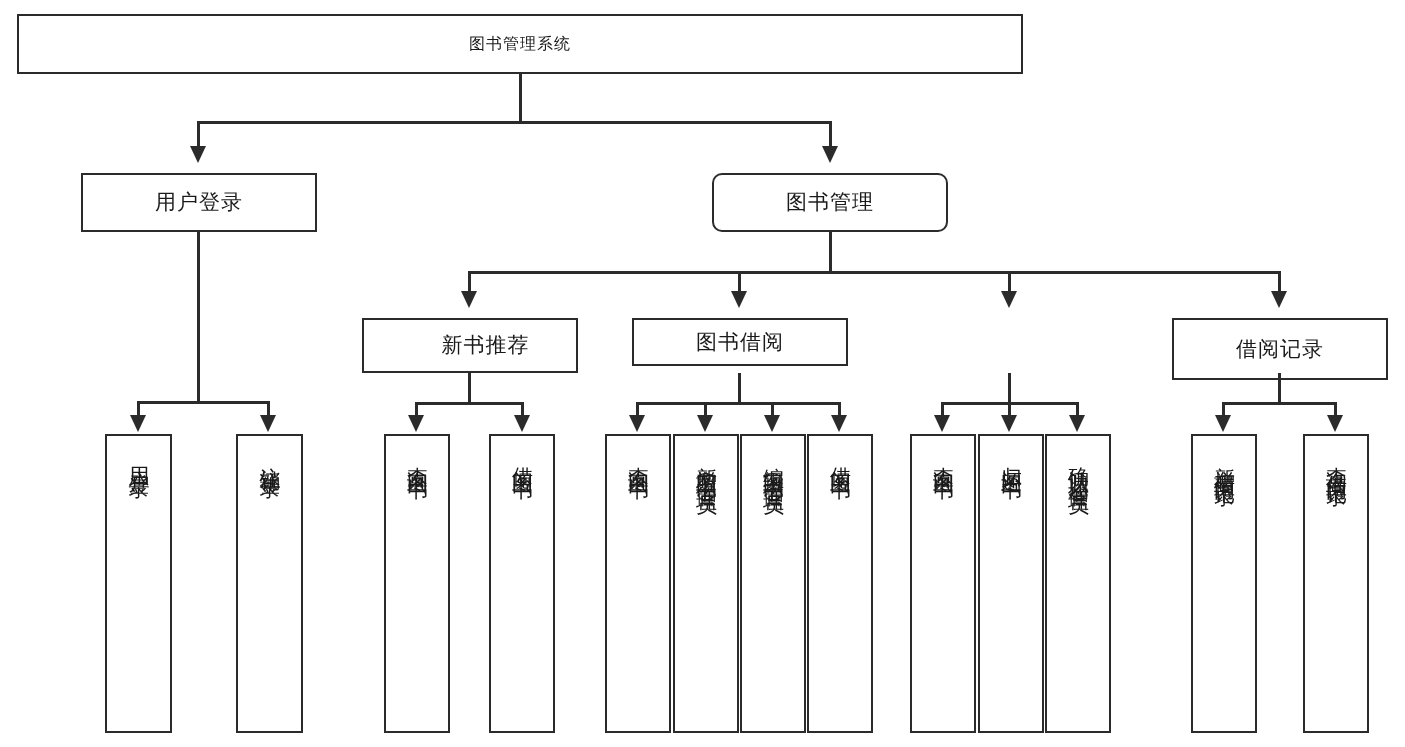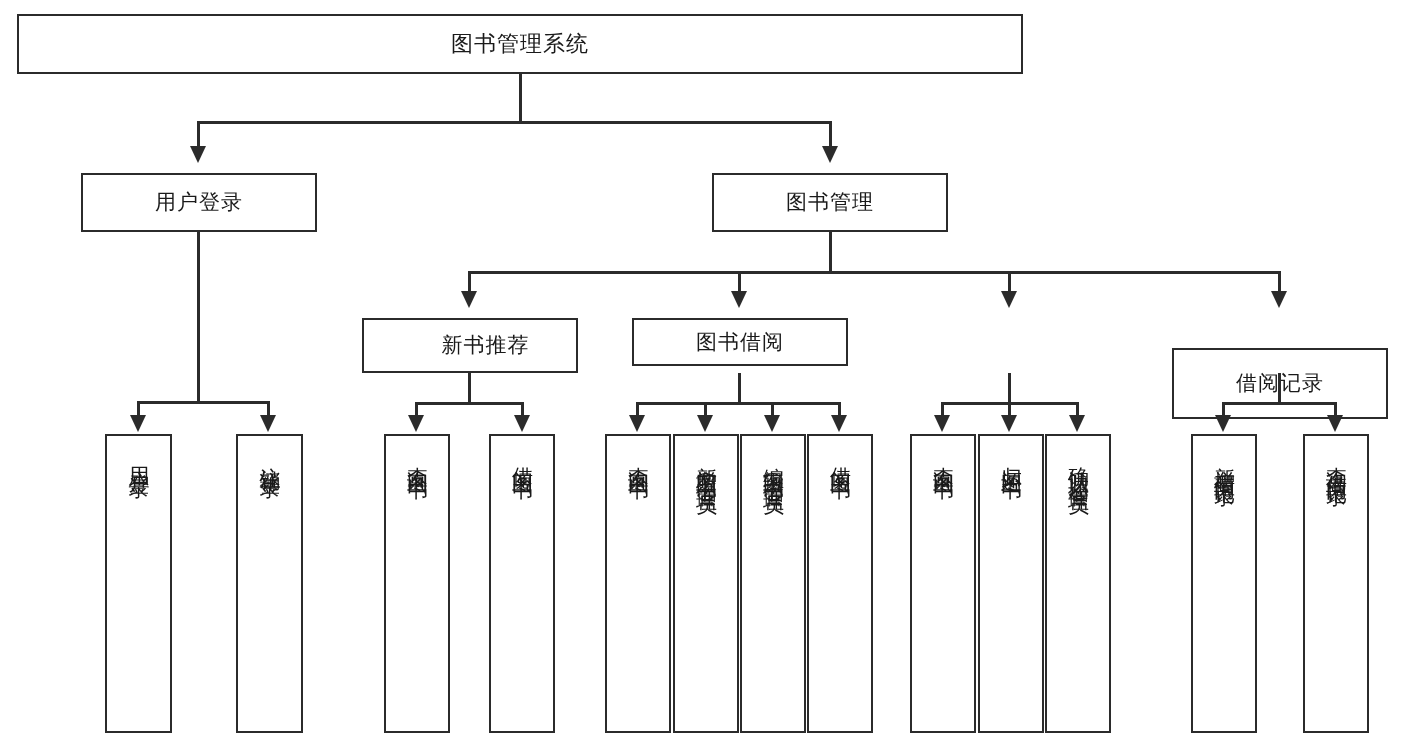--- a/index.html
+++ b/index.html
@@ -30,21 +30,21 @@
     justify-content: center;
     text-align: center;
   }
   .node .label {
     font-size: 21px;
     line-height: 1.15;
     letter-spacing: 1px;
     color: #1a1a1a;
     white-space: nowrap;
   }
-  .node.root .label { font-size: 22px; }
+  .node.root .label { font-size: 16px; }
 
   
   .node.leaf {
     align-items: flex-start;
     justify-content: center;
     padding-top: 14px;
   }
   .node.leaf .label {
     writing-mode: vertical-rl;
     text-orientation: upright;
@@ -98,21 +98,21 @@
   <div class="edge v" style="left:197px; top:121px; width:2.5px; height:27px;"></div>
   <div class="arrow" style="left:190px; top:146px;"></div>
 
   <div class="edge v" style="left:829px; top:121px; width:2.5px; height:27px;"></div>
   <div class="arrow" style="left:822px; top:146px;"></div>
 
   <div class="node" style="left:81px; top:173px; width:236px; height:59px;">
     <span class="label">用户登录</span>
   </div>
 
-  <div class="node" style="left:712px; top:173px; width:236px; height:59px;">
+  <div class="node" style="left:712px; top:173px; width:236px; height:59px;border-radius:10px;">
     <span class="label">图书管理</span>
   </div>
 
   <div class="edge v" style="left:197px; top:232px; width:2.5px; height:171px;"></div>
   <div class="edge h" style="left:137px; top:401px; width:132px; height:2.5px;"></div>
   <div class="edge v" style="left:137px; top:401px; width:2.5px; height:16px;"></div>
   <div class="arrow" style="left:130px; top:415px;"></div>
   <div class="edge v" style="left:267px; top:401px; width:2.5px; height:16px;"></div>
   <div class="arrow" style="left:260px; top:415px;"></div>
 
@@ -137,21 +137,21 @@
 
   <div class="edge v" style="left:1278px; top:271px; width:2.5px; height:22px;"></div>
   <div class="arrow" style="left:1271px; top:291px;"></div>
 
   <div class="node" style="left:362px; top:318px; width:216px; height:55px;padding-left:31px;">
     <span class="label">新书推荐</span>
   </div>
   <div class="node" style="left:632px; top:318px; width:216px; height:48px;">
     <span class="label">图书借阅</span>
   </div>
-  <div class="node" style="left:1172px; top:318px; width:216px; height:71px;margin-top:30px;">
+  <div class="node" style="left:1172px; top:318px; width:216px; height:62px;">
     <span class="label">借阅记录</span>
   </div>
 
   <div class="edge v" style="left:468px; top:373px; width:2.5px; height:31px;"></div>
   <div class="edge h" style="left:415px; top:402px; width:108px; height:2.5px;"></div>
   <div class="edge v" style="left:415px; top:402px; width:2.5px; height:15px;"></div>
   <div class="arrow" style="left:408px; top:415px;"></div>
   <div class="edge v" style="left:521px; top:402px; width:2.5px; height:15px;"></div>
   <div class="arrow" style="left:514px; top:415px;"></div>
 

